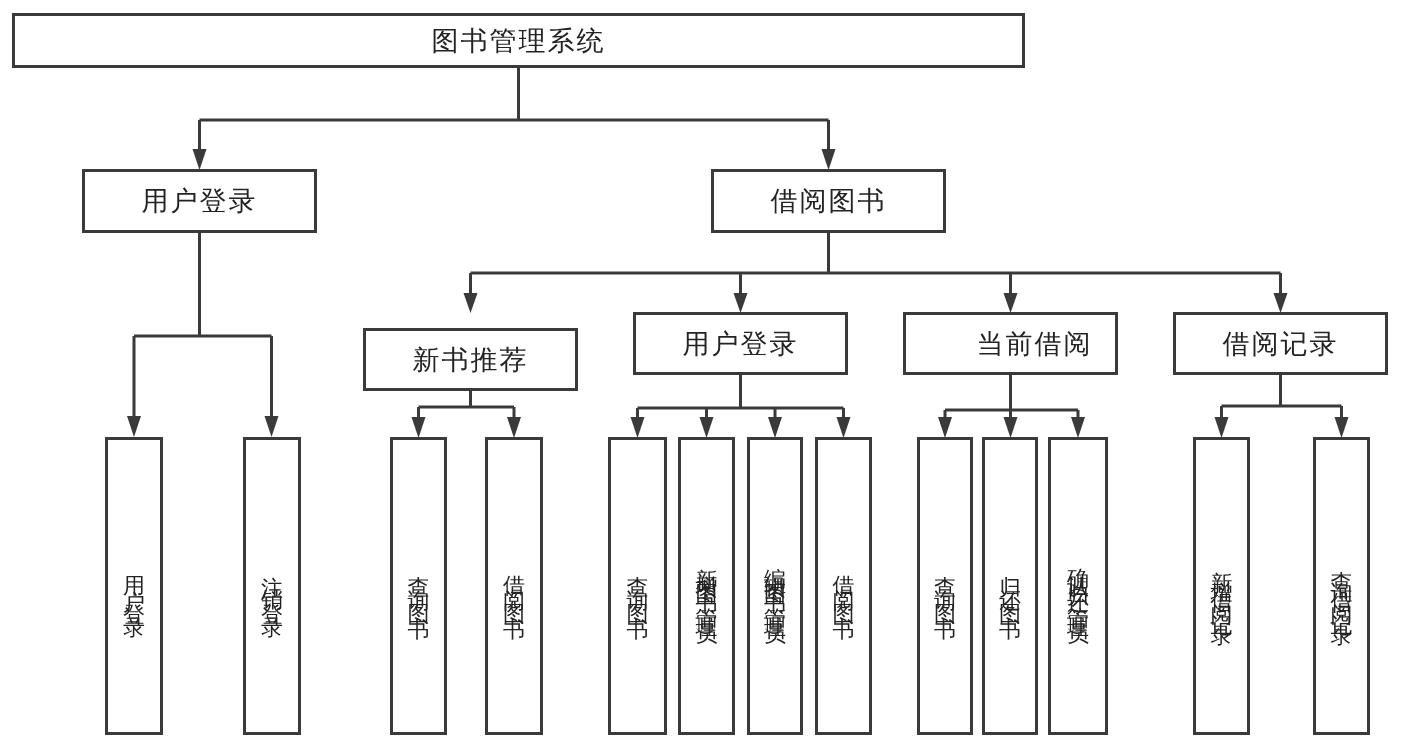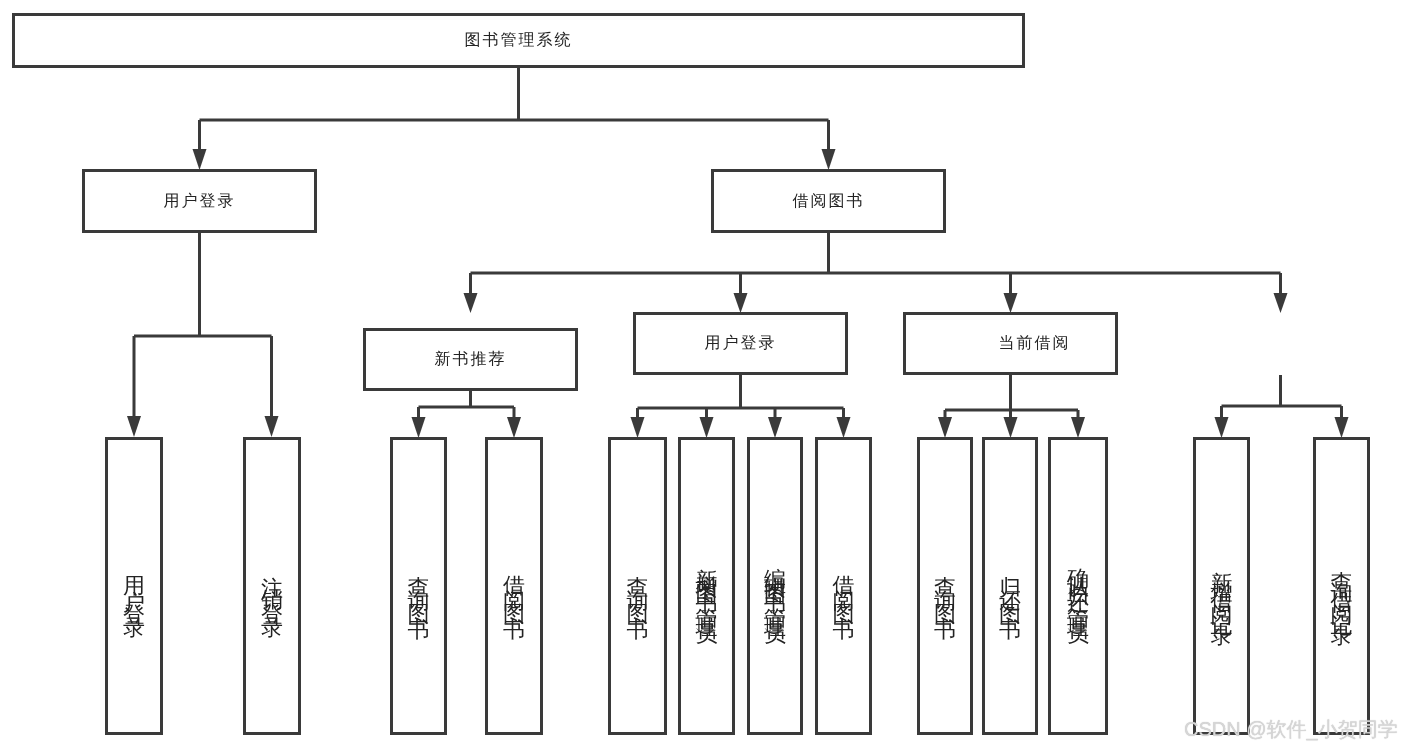--- a/index.html
+++ b/index.html
@@ -37,21 +37,21 @@
     box-sizing: border-box;
     border: 3px solid #3a3a3a;
     background: #ffffff;
     display: flex;
     align-items: center;
     justify-content: center;
     z-index: 2;
     color: #232323;
   }
   .hbox .lbl {
-    font-size: 16px;
+    font-size: 27px;
     letter-spacing: 2px;
     white-space: nowrap;
     color: #232323;
   }
   .vbox .lbl {
     writing-mode: vertical-rl;
     text-orientation: mixed;
     font-size: 22px;
     line-height: 1.0;
     color: #232323;
@@ -138,20 +138,23 @@
 
   <div class="box hbox" style="left:363px; top:328px; width:215px; height:63px;">
     <span class="lbl">新书推荐</span>
   </div>
   <div class="box hbox" style="left:633px; top:312px; width:215px; height:63px;">
     <span class="lbl">用户登录</span>
   </div>
   <div class="box hbox" style="left:903px; top:312px; width:215px; height:63px;padding-left:48px;">
     <span class="lbl">当前借阅</span>
   </div>
+  <div class="box hbox" style="left:1173px; top:312px; width:215px; height:63px;">
+    <span class="lbl">借阅记录</span>
+  </div>
 
   <div class="box vbox len4" style="left:105px; top:437px; width:58px; height:298px;">
     <span class="lbl">用户登录</span>
   </div>
   <div class="box vbox len4" style="left:243px; top:437px; width:58px; height:298px;">
     <span class="lbl">注销登录</span>
   </div>
 
   <div class="box vbox len4" style="left:390px; top:437px; width:57px; height:298px;">
     <span class="lbl">查询图书</span>
@@ -183,15 +186,14 @@
     <span class="lbl">确认归还（管理员）</span>
   </div>
 
   <div class="box vbox len6" style="left:1193px; top:437px; width:57px; height:298px;">
     <span class="lbl">新增借阅记录</span>
   </div>
   <div class="box vbox len6" style="left:1313px; top:437px; width:57px; height:298px;">
     <span class="lbl">查询借阅记录</span>
   </div>
 
-  <div class="watermark">CSDN @软件_小贺同学</div>
 
 </div>
 
 </body></html>

